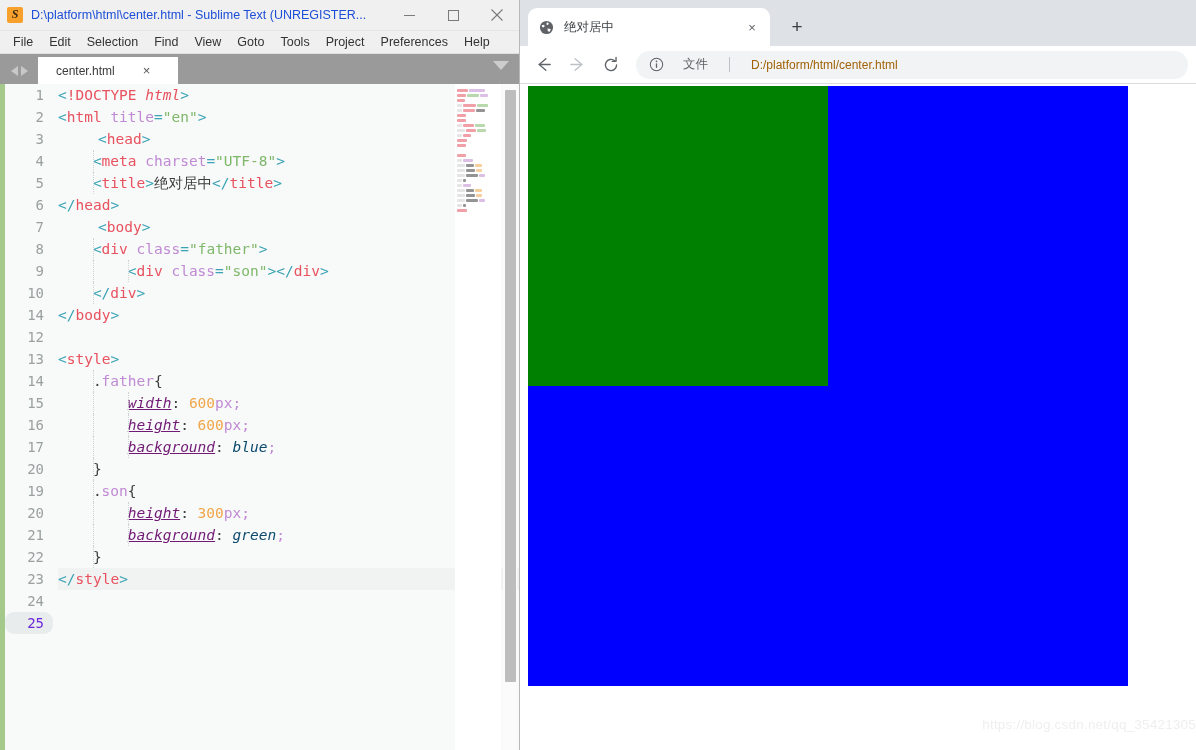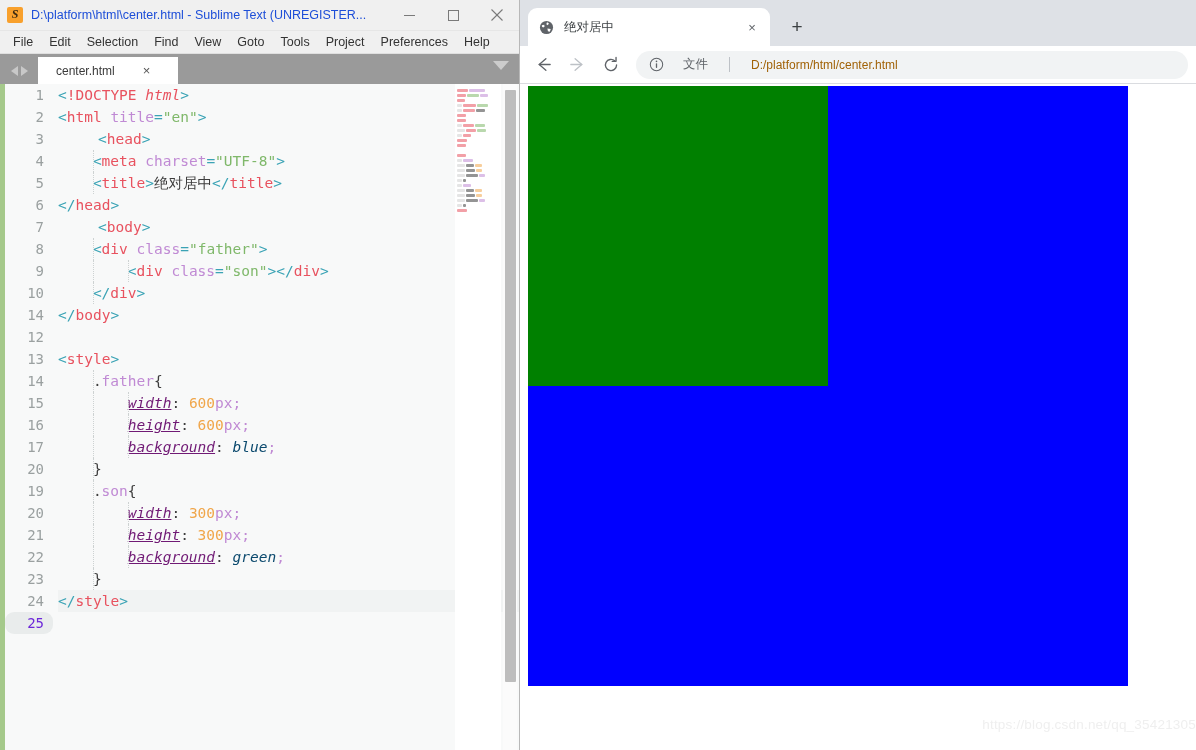--- a/index.html
+++ b/index.html
@@ -419,21 +419,20 @@
           <div class="code-line"><span class="indent-guide" style="left: 34.88px;"></span><span style="padding-left: 34.88px;"><span class="tk-punc">&lt;/</span><span class="tk-tag">div</span><span class="tk-punc">&gt;</span></span></div>
           <div class="code-line"><span style="padding-left: 0px;"><span class="tk-punc">&lt;/</span><span class="tk-tag">body</span><span class="tk-punc">&gt;</span></span></div>
           <div class="code-line"><span style="padding-left: 0px;"></span></div>
           <div class="code-line"><span style="padding-left: 0px;"><span class="tk-punc">&lt;</span><span class="tk-tag">style</span><span class="tk-punc">&gt;</span></span></div>
           <div class="code-line"><span class="indent-guide" style="left: 34.88px;"></span><span style="padding-left: 34.88px;"><span class="tk-dot">.</span><span class="tk-sel">father</span><span class="tk-brace">{</span></span></div>
           <div class="code-line"><span class="indent-guide" style="left: 34.88px;"></span><span class="indent-guide" style="left: 69.76px;"></span><span style="padding-left: 69.76px;"><span class="tk-prop">width</span><span class="tk-colon">:</span><span class="tk-text"> </span><span class="tk-num">600</span><span class="tk-unit">px</span><span class="tk-semi">;</span></span></div>
           <div class="code-line"><span class="indent-guide" style="left: 34.88px;"></span><span class="indent-guide" style="left: 69.76px;"></span><span style="padding-left: 69.76px;"><span class="tk-prop">height</span><span class="tk-colon">:</span><span class="tk-text"> </span><span class="tk-num">600</span><span class="tk-unit">px</span><span class="tk-semi">;</span></span></div>
           <div class="code-line"><span class="indent-guide" style="left: 34.88px;"></span><span class="indent-guide" style="left: 69.76px;"></span><span style="padding-left: 69.76px;"><span class="tk-prop">background</span><span class="tk-colon">:</span><span class="tk-text"> </span><span class="tk-val">blue</span><span class="tk-semi">;</span></span></div>
           <div class="code-line"><span class="indent-guide" style="left: 34.88px;"></span><span style="padding-left: 34.88px;"><span class="tk-brace">}</span></span></div>
           <div class="code-line"><span class="indent-guide" style="left: 34.88px;"></span><span style="padding-left: 34.88px;"><span class="tk-dot">.</span><span class="tk-sel">son</span><span class="tk-brace">{</span></span></div>
-          <div class="code-line"><span class="indent-guide" style="left: 34.88px;"></span><span class="indent-guide" style="left: 69.76px;"></span><span style="padding-left: 69.76px;"><span class="tk-prop">width</span><span class="tk-colon">:</span><span class="tk-text"> </span><span class="tk-num">300</span><span class="tk-unit">px</span><span class="tk-semi">;</span></span></div>
           <div class="code-line"><span class="indent-guide" style="left: 34.88px;"></span><span class="indent-guide" style="left: 69.76px;"></span><span style="padding-left: 69.76px;"><span class="tk-prop">height</span><span class="tk-colon">:</span><span class="tk-text"> </span><span class="tk-num">300</span><span class="tk-unit">px</span><span class="tk-semi">;</span></span></div>
           <div class="code-line"><span class="indent-guide" style="left: 34.88px;"></span><span class="indent-guide" style="left: 69.76px;"></span><span style="padding-left: 69.76px;"><span class="tk-prop">background</span><span class="tk-colon">:</span><span class="tk-text"> </span><span class="tk-val">green</span><span class="tk-semi">;</span></span></div>
           <div class="code-line"><span class="indent-guide" style="left: 34.88px;"></span><span style="padding-left: 34.88px;"><span class="tk-brace">}</span></span></div>
           <div class="code-line active"><span style="padding-left: 0px;"><span class="tk-punc">&lt;/</span><span class="tk-tag">style</span><span class="tk-punc">&gt;</span></span></div>
         </div>
       <div class="st-minimap" id="st-minimap">
           <div class="mm-row">
             <span class="mm-seg" style="width: 10.5px; background: rgb(232, 82, 95);"></span>
             <span class="mm-seg" style="width: 16.5px; background: rgb(192, 138, 212);"></span>
           </div>

